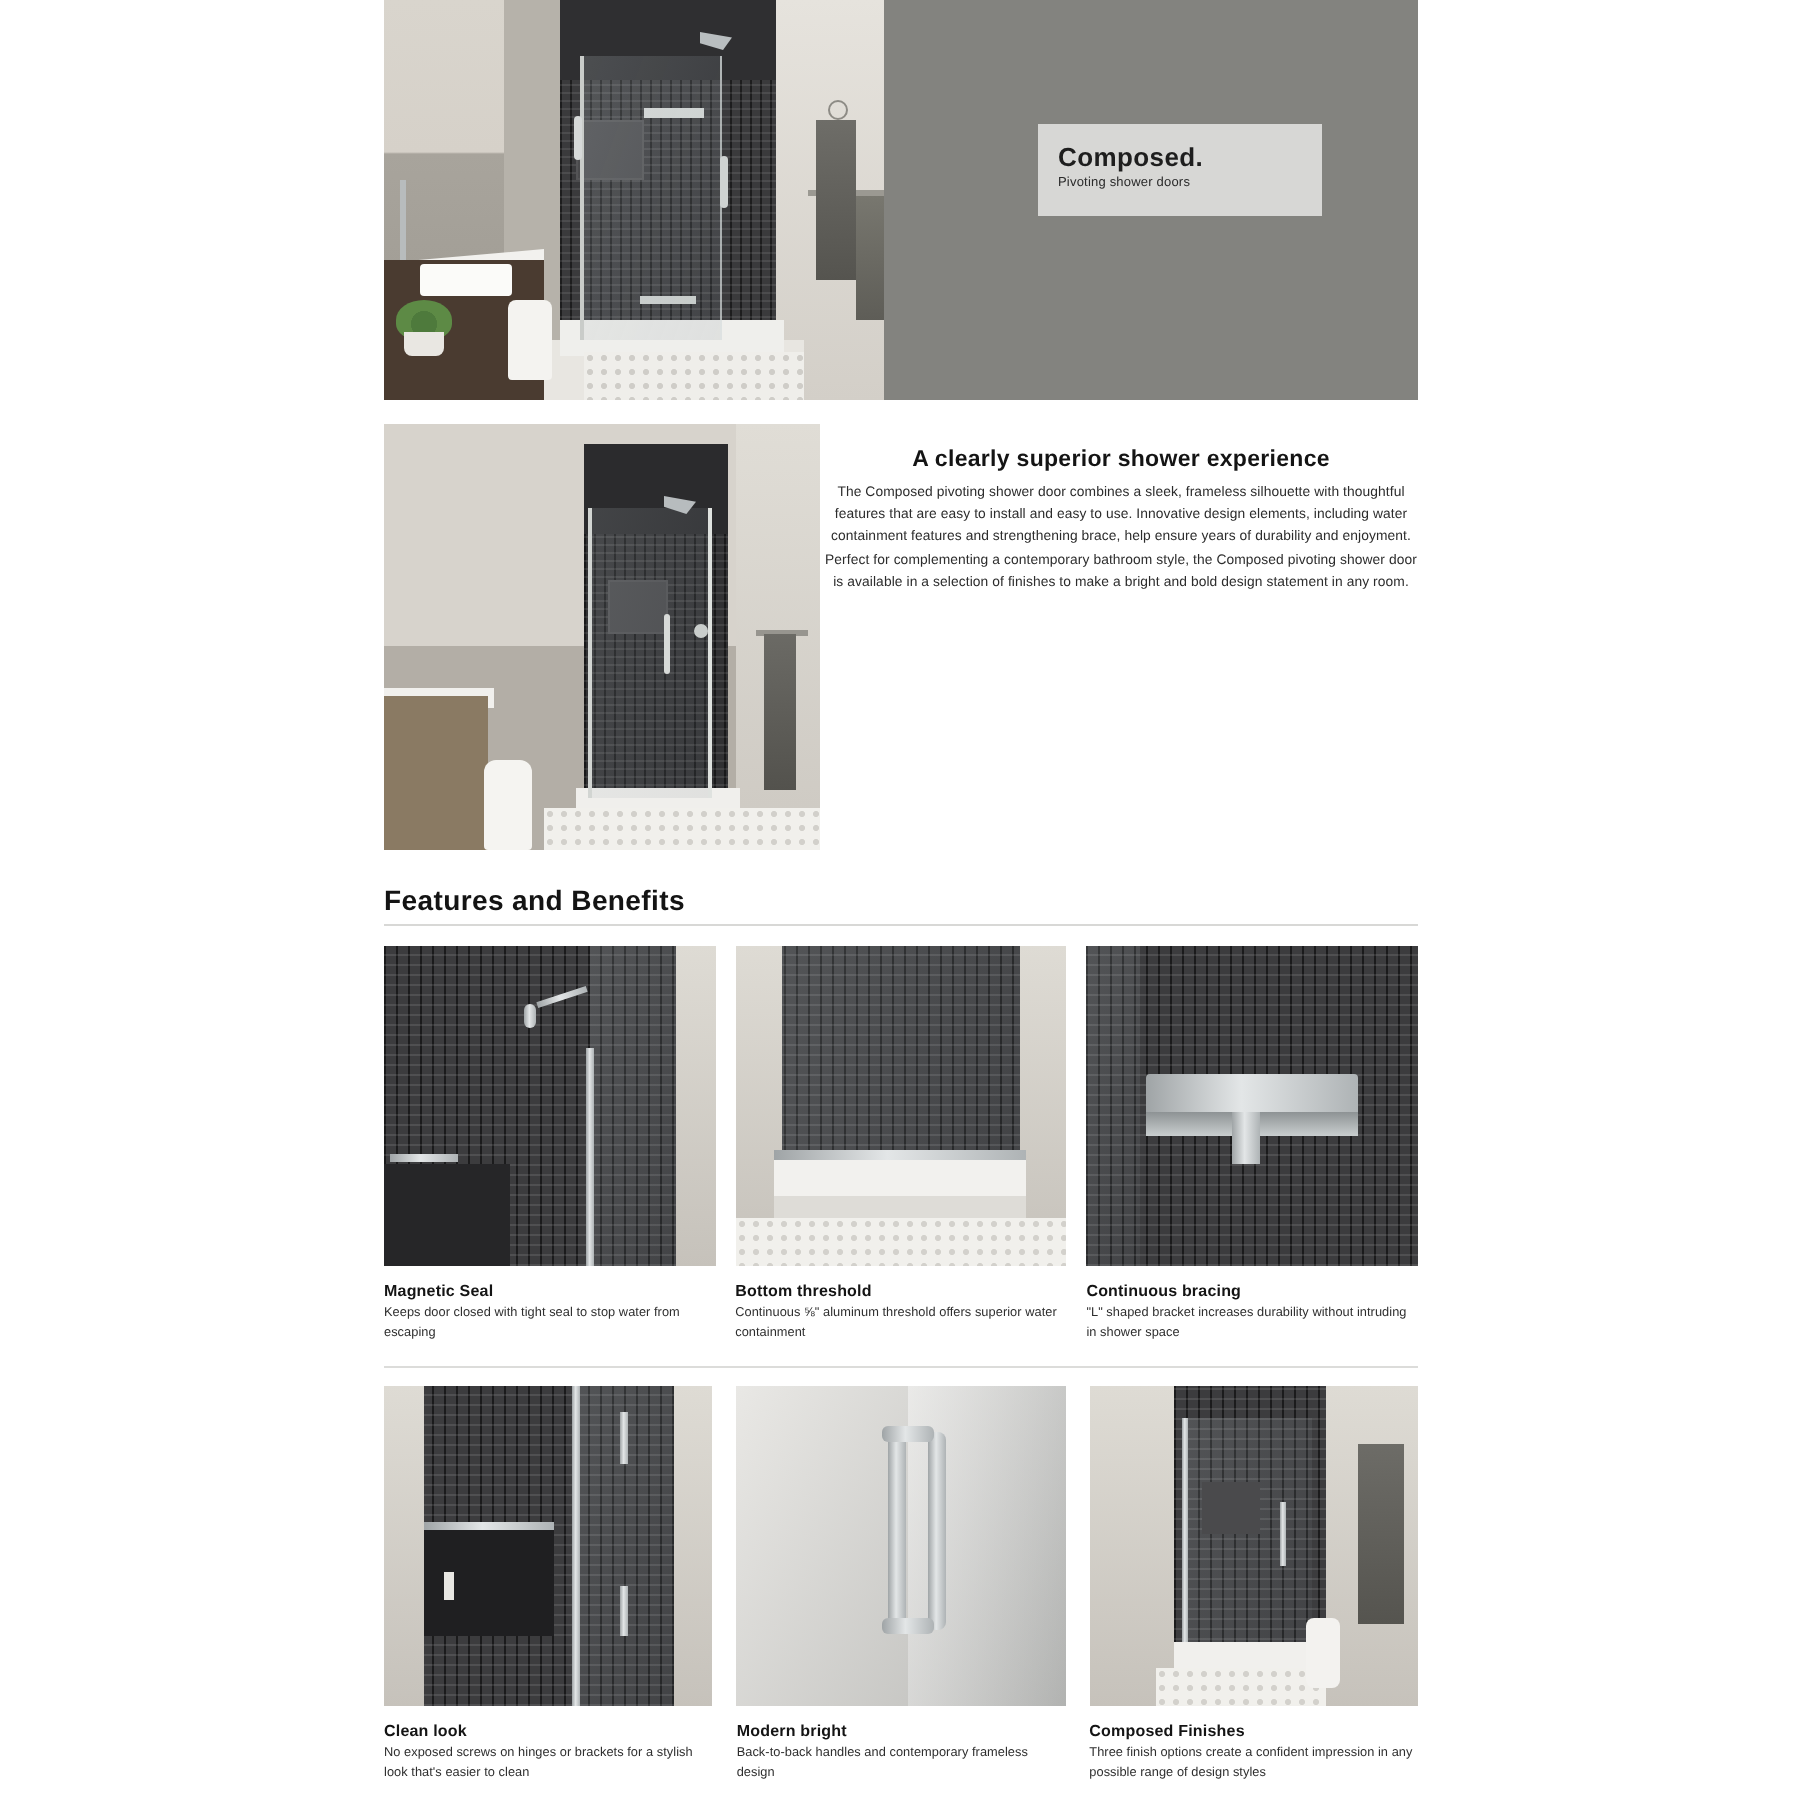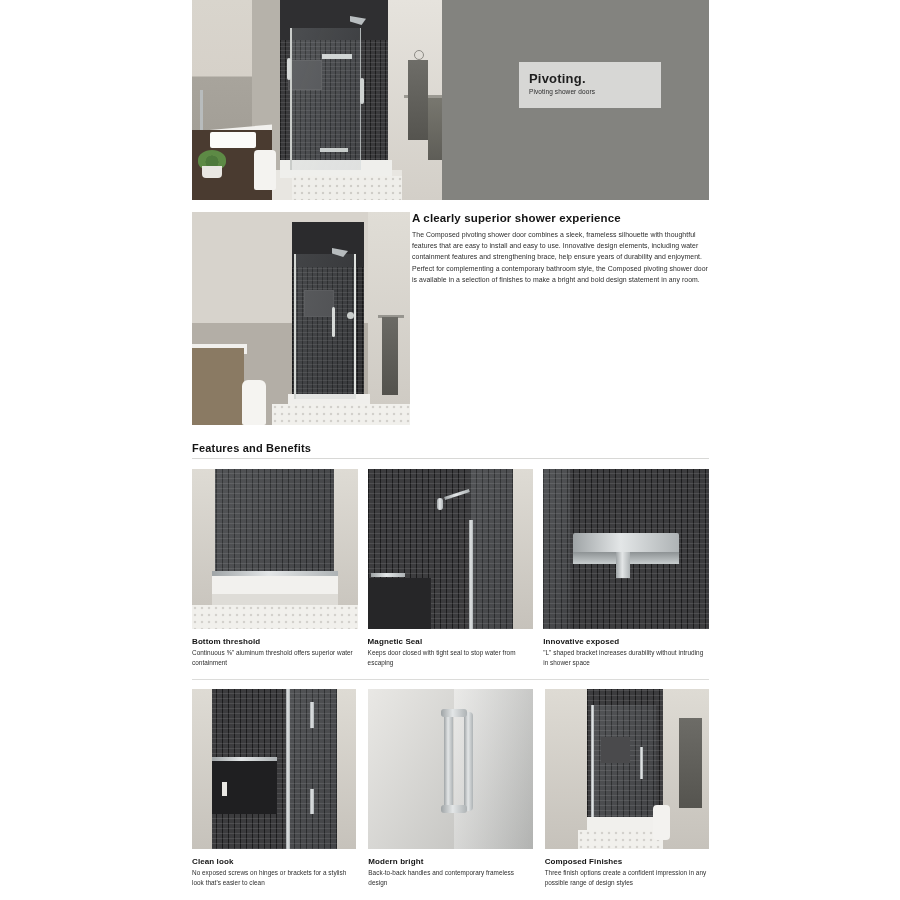--- a/index.html
+++ b/index.html
@@ -69,27 +69,27 @@
   .i-handle{position:absolute;left:140px;top:95px;width:3px;height:30px;background:#d7dad8;border-radius:2px;}
   .i-knob{position:absolute;left:155px;top:100px;width:7px;height:7px;border-radius:50%;background:#c9cdcb;}
   .i-head{position:absolute;left:140px;top:36px;width:16px;height:9px;background:#b7bcbe;clip-path:polygon(0 0,100% 32%,70% 100%,0 60%);}
   .i-niche{position:absolute;left:112px;top:78px;width:28px;height:25px;background:#474749;border:1px solid #4f4f51;}
   .i-vanity{position:absolute;left:0;top:136px;width:52px;height:77px;background:#8a7a63;}
   .i-counter{position:absolute;left:0;top:132px;width:55px;height:10px;background:#f1f0ed;}
   .i-toilet{position:absolute;left:50px;top:168px;width:24px;height:45px;background:#f5f4f1;border-radius:6px 6px 2px 2px;}
   .i-towel{position:absolute;left:190px;top:105px;width:16px;height:78px;background:linear-gradient(180deg,#6b6a65,#53524d);}
   .i-bar{position:absolute;left:186px;top:103px;width:26px;height:3px;background:#97958f;}
 
-  .intro-text{position:absolute;left:220px;top:0;width:297px;}
+  .intro-text{position:absolute;left:220px;top:12px;width:297px;text-align:center;}
   .intro-h{font-size:11.5px;font-weight:bold;letter-spacing:.15px;margin:0 0 5px 0;color:#141414;}
   .intro-p{font-size:6.9px;line-height:1.62;color:#2c2c2c;margin:0;letter-spacing:.05px;}
 
   
   .features{position:relative;margin-top:14px;}
-  .feat-h{font-size:11px;font-weight:bold;letter-spacing:.2px;color:#141414;margin:0 0 4px 0;}
+  .feat-h{font-size:14px;font-weight:bold;letter-spacing:.2px;color:#141414;margin:0 0 4px 0;}
   .rule{height:1px;background:#d8d8d6;width:100%;}
   .f-row{display:flex;gap:10px;margin-top:10px;}
   .f-col{width:165.6px;}
   .f-img{width:100%;height:160px;overflow:hidden;position:relative;background:#3d3d3f;}
   .f-title{font-size:8px;font-weight:bold;margin:8px 0 2px 0;color:#141414;letter-spacing:.1px;}
   .f-desc{font-size:6.4px;line-height:1.52;color:#2e2e2e;letter-spacing:.03px;}
   .f-row2{display:flex;gap:12px;margin-top:9px;}
   .rule2{height:1px;background:#dcdcda;margin-top:12px;}
 
   
@@ -132,21 +132,21 @@
       <div class="h-faucet"></div>
       <div class="h-toilet"></div>
       <div class="h-plant"></div>
       <div class="h-pot"></div>
       <div class="h-hook"></div>
       <div class="h-towelbar"></div>
       <div class="h-towel"></div>
       <div class="h-towel2"></div>
     </div>
     <div class="logo-box">
-      <div class="logo-title">Pivoting.</div>
+      <div class="logo-title">Composed.</div>
       <div class="logo-sub">Pivoting shower doors</div>
     </div>
   </div>
 
   <div class="intro">
     <div class="intro-photo">
       <div class="i-wall-top"></div>
       <div class="i-wall-bot"></div>
       <div class="i-right"></div>
       <div class="i-shower">
@@ -174,56 +174,56 @@
 
   <div class="features">
     <h3 class="feat-h">Features and Benefits</h3>
     <div class="rule"></div>
 
     <div class="f-row">
 
       <div class="f-col">
         <div class="f-img">
           <div class="tilewall"></div>
+          <div class="metal" style="left:42%;top:18%;width:6px;height:12px;border-radius:3px;"></div>
+          <div class="metal" style="left:46%;top:15%;width:26px;height:3px;transform:rotate(-18deg);"></div>
+          <div class="glasspane" style="left:62%;top:0;width:28%;height:100%;"></div>
+          <div class="metal" style="left:61%;top:32%;width:4px;height:68%;"></div>
+          <div class="lightwall" style="left:88%;top:0;width:12%;height:100%;"></div>
+          <div style="position:absolute;left:0;top:68%;width:38%;height:32%;background:#262628;"></div>
+          <div class="metal" style="left:2%;top:65%;width:34px;height:4px;"></div>
+        </div>
+        <div class="f-title">Magnetic Seal</div>
+        <div class="f-desc">Keeps door closed with tight seal to stop water from escaping</div>
+      </div>
+
+      <div class="f-col">
+        <div class="f-img">
+          <div class="tilewall"></div>
           <div class="lightwall" style="left:0;top:0;width:14%;height:100%;"></div>
           <div class="lightwall" style="left:86%;top:0;width:14%;height:100%;"></div>
           <div class="glasspane" style="left:14%;top:0;width:72%;height:68%;"></div>
           <div style="position:absolute;left:12%;top:66%;width:76%;height:12%;background:#f2f1ee;"></div>
           <div class="metal" style="left:12%;top:64%;width:76%;height:5px;"></div>
           <div style="position:absolute;left:12%;top:78%;width:76%;height:7%;background:#dedcd7;"></div>
           <div class="pebble" style="left:0;top:85%;width:100%;height:15%;"></div>
         </div>
         <div class="f-title">Bottom threshold</div>
         <div class="f-desc">Continuous ⅝" aluminum threshold offers superior water containment</div>
       </div>
 
       <div class="f-col">
         <div class="f-img">
           <div class="tilewall"></div>
-          <div class="metal" style="left:42%;top:18%;width:6px;height:12px;border-radius:3px;"></div>
-          <div class="metal" style="left:46%;top:15%;width:26px;height:3px;transform:rotate(-18deg);"></div>
-          <div class="glasspane" style="left:62%;top:0;width:28%;height:100%;"></div>
-          <div class="metal" style="left:61%;top:32%;width:4px;height:68%;"></div>
-          <div class="lightwall" style="left:88%;top:0;width:12%;height:100%;"></div>
-          <div style="position:absolute;left:0;top:68%;width:38%;height:32%;background:#262628;"></div>
-          <div class="metal" style="left:2%;top:65%;width:34px;height:4px;"></div>
-        </div>
-        <div class="f-title">Magnetic Seal</div>
-        <div class="f-desc">Keeps door closed with tight seal to stop water from escaping</div>
-      </div>
-
-      <div class="f-col">
-        <div class="f-img">
-          <div class="tilewall"></div>
           <div class="metal" style="left:18%;top:40%;width:64%;height:22px;border-radius:2px;"></div>
           <div class="metal" style="left:18%;top:52%;width:64%;height:12px;background:linear-gradient(180deg,#8d9294,#c9cecf);"></div>
           <div class="metal" style="left:44%;top:52%;width:14px;height:26px;"></div>
           <div class="glasspane" style="left:0;top:0;width:16%;height:100%;"></div>
         </div>
-        <div class="f-title">Innovative exposed</div>
+        <div class="f-title">Continuous bracing</div>
         <div class="f-desc">"L" shaped bracket increases durability without intruding in shower space</div>
       </div>
 
     </div>
 
     <div class="rule2"></div>
 
     <div class="f-row2">
 
       <div class="f-col">

